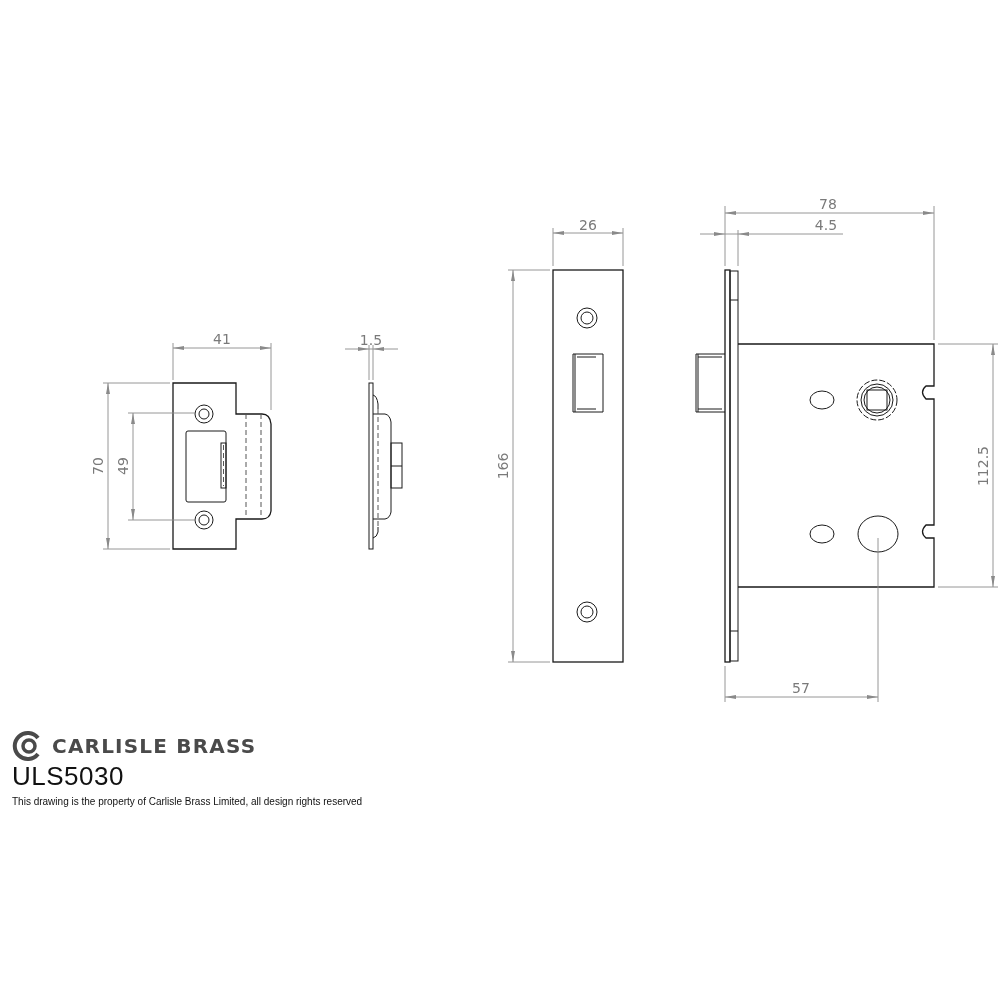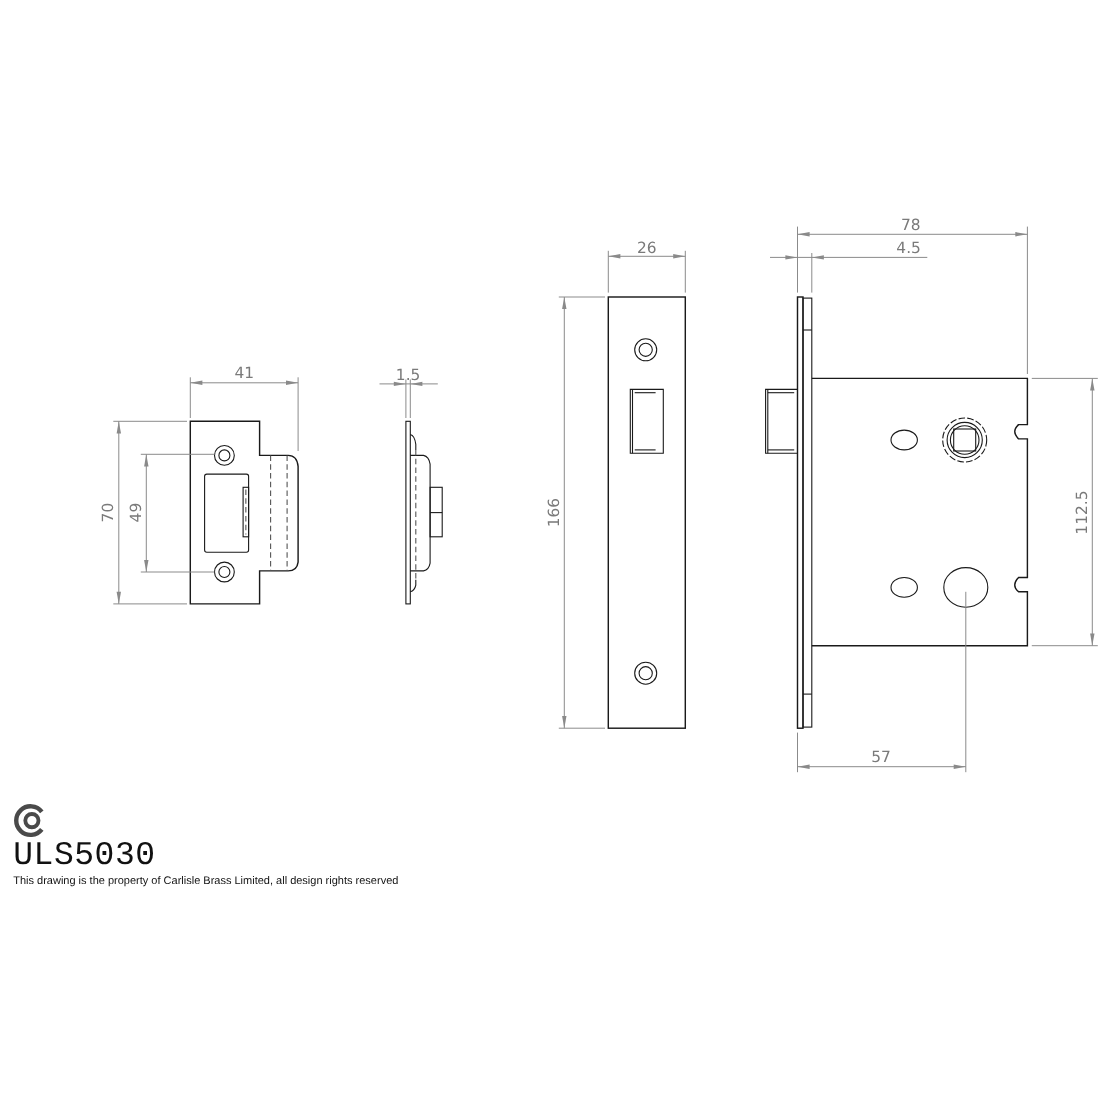--- a/index.html
+++ b/index.html
@@ -7,21 +7,21 @@
   #drawing { position: absolute; left: 0; top: 0; width: 1000px; height: 1000px; }
   .part { fill: none; stroke: #1a1a1a; stroke-width: 1.3; }
   .part-thin { fill: none; stroke: #1a1a1a; stroke-width: 1; }
   .hidden { fill: none; stroke: #555; stroke-width: 1; stroke-dasharray: 5 3; }
   .dim { fill: none; stroke: #8a8a8a; stroke-width: 0.9; }
   .arrow { fill: #8a8a8a; stroke: none; }
   .dim-text { fill: #7a7a7a; font-family: "DejaVu Sans", sans-serif; font-size: 14px; }
   .brand { position: absolute; left: 12px; top: 730px; display: flex; align-items: center; }
   .brand-logo { width: 32px; height: 32px; }
   .brand-name { margin-left: 8px; font-family: "DejaVu Sans", sans-serif; font-weight: bold; font-size: 20px; letter-spacing: 1.2px; color: #4a4a4a; }
-  .model { position: absolute; left: 12px; top: 761px; font-family: Liberation Mono, monospace; font-size: 30px; color: #111; letter-spacing: 0.5px; }
+  .model { position: absolute; left: 12px; top: 761px; font-family: Liberation Sans, sans-serif; font-size: 26px; color: #111; letter-spacing: 0.5px; }
   .rights { position: absolute; left: 12px; top: 796px; font-family: "Liberation Sans", sans-serif; font-size: 10px; color: #111; }
 </style>
 </head>
 <body>
 
 <svg id="drawing" viewBox="0 0 1000 1000" xmlns="http://www.w3.org/2000/svg">
 
   <g>
 
     <path class="part" d="M173,383 L236,383 L236,414 L262,414 Q270,414 271,424 L271,511 Q270,519 262,519 L236,519 L236,549 L173,549 Z"></path>
@@ -155,15 +155,16 @@
     <polygon class="arrow" points="878,697 867,695 867,699"></polygon>
     <text class="dim-text" x="801" y="693" text-anchor="middle">57</text>
   </g>
 </svg>
 
 <div class="brand">
   <svg class="brand-logo" viewBox="0 0 32 32">
     <path d="M26,8 A13,13 0 1 0 26,24" fill="none" stroke="#4a4a4a" stroke-width="4"></path>
     <circle cx="17" cy="16" r="6" fill="none" stroke="#4a4a4a" stroke-width="3.5"></circle>
   </svg>
+  <span class="brand-name">CARLISLE BRASS</span>
 </div>
 <div class="model">ULS5030</div>
 <div class="rights">This drawing is the property of Carlisle Brass Limited, all design rights reserved</div>
 
 </body></html>

